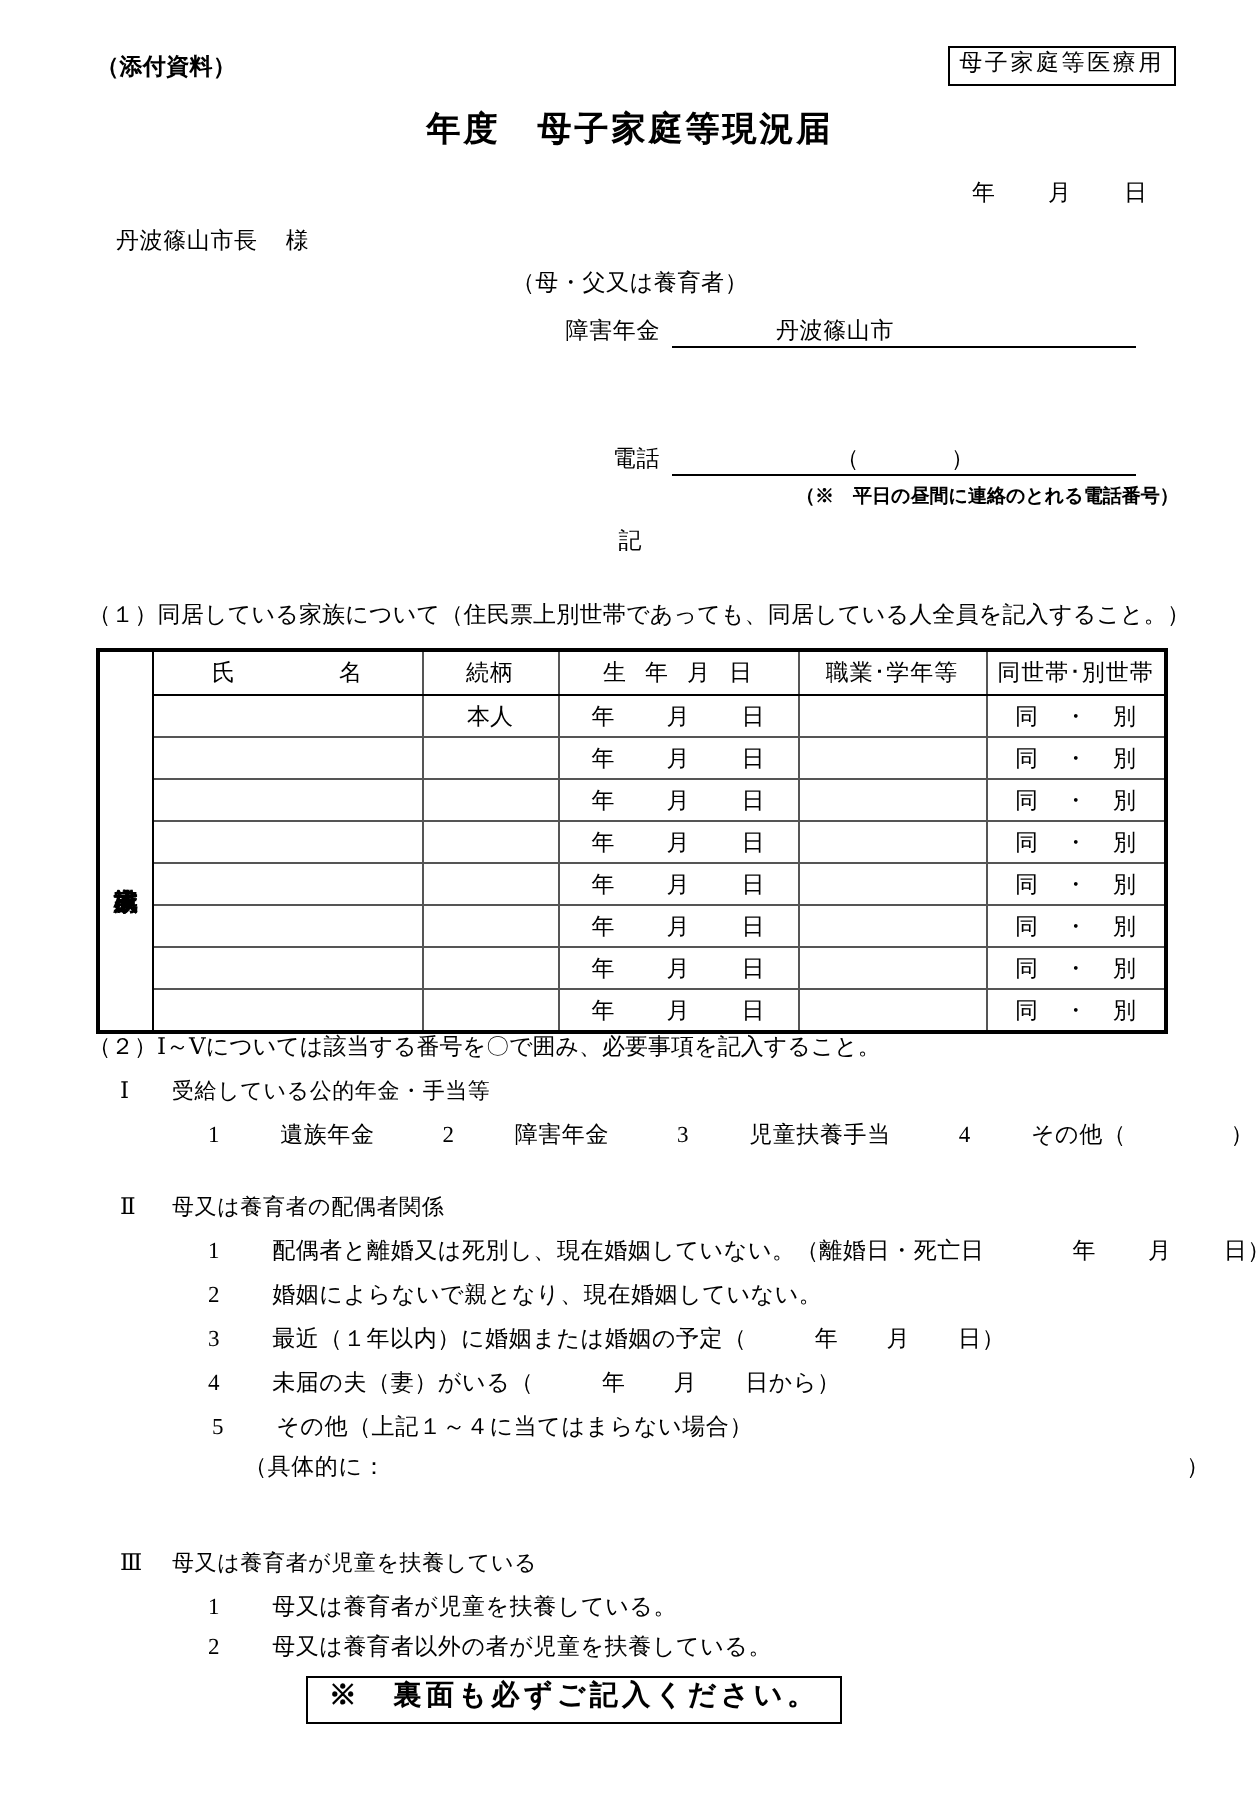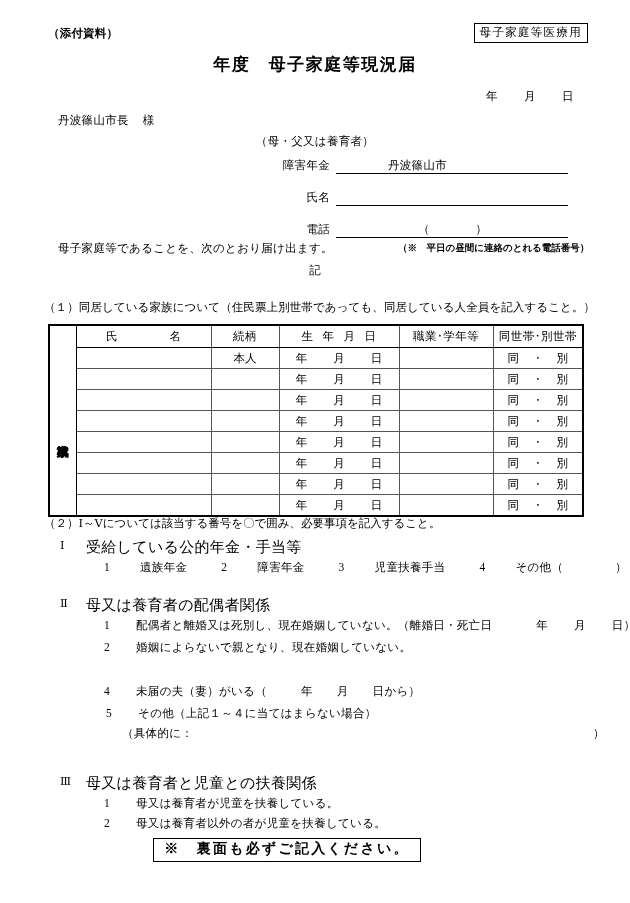--- a/index.html
+++ b/index.html
@@ -235,21 +235,21 @@
     white-space: nowrap;
   }
   .roman {
     position: absolute;
     font-size: 11.5px;
     white-space: nowrap;
   }
   .rhead {
     position: absolute;
     left: 86px;
-    font-size: 15px;
+    font-size: 11px;
     white-space: nowrap;
     letter-spacing: 0.3px;
   }
   .opt {
     position: absolute;
     font-size: 11.5px;
     white-space: nowrap;
     letter-spacing: 0.3px;
   }
 
@@ -317,35 +317,29 @@
   </div>
 
   <div class="parent-note">（母・父又は養育者）</div>
 
   <div class="field" id="field-address">
     <span class="flabel">障害年金</span>
     <span class="fvalue">丹波篠山市</span>
     <span class="fline"></span>
   </div>
 
-  <div class="field" id="field-name">
-    <span class="flabel">氏名</span>
-    <span class="fvalue"></span>
-    <span class="fline"></span>
-  </div>
 
   <div class="field" id="field-tel">
     <span class="flabel">電話</span>
     <span class="tel-paren">
       <span>（</span><span class="gap"></span><span>）</span>
     </span>
     <span class="fline"></span>
   </div>
 
-  <div class="declare">母子家庭等であることを、次のとおり届け出ます。</div>
   <div class="tel-note">（※　平日の昼間に連絡のとれる電話番号）</div>
   <div class="ki">記</div>
 
   <div class="sec1-title">（１）同居している家族について（住民票上別世帯であっても、同居している人全員を記入すること。）</div>
 
   <table class="ftable">
     <colgroup>
       <col class="col-vlabel">
         <col class="col-name">
         <col class="col-rel">
@@ -440,35 +434,38 @@
   <div class="rhead II-head">母又は養育者の配偶者関係</div>
 
   <div class="opt II-1">
     <span>1</span><span class="g1" style="display:inline-block;width:26px"></span><span>配偶者と離婚又は死別し、現在婚姻していない。（離婚日・死亡日</span><span class="gap"></span><span>年</span><span class="s"></span><span>月</span><span class="s"></span><span>日）</span>
   </div>
 
   <div class="opt II-2">
     <span>2</span><span style="display:inline-block;width:26px"></span><span>婚姻によらないで親となり、現在婚姻していない。</span>
   </div>
 
+  <div class="opt II-3">
+    <span>3</span><span style="display:inline-block;width:26px"></span><span>最近（１年以内）に婚姻または婚姻の予定（</span><span class="gap"></span><span>年</span><span class="s"></span><span>月</span><span class="s"></span><span>日）</span>
+  </div>
 
   <div class="opt II-4">
     <span>4</span><span style="display:inline-block;width:26px"></span><span>未届の夫（妻）がいる（</span><span class="gap"></span><span>年</span><span class="s"></span><span>月</span><span class="s"></span><span>日から）</span>
   </div>
 
   <div class="opt II-5">
     <span>5</span><span style="display:inline-block;width:26px"></span><span>その他（上記１～４に当てはまらない場合）</span>
   </div>
 
   <div class="opt II-5b">
     <span>（具体的に：</span><span class="wide"></span><span>）</span>
   </div>
 
   <div class="roman III-head" style="left:60px">Ⅲ</div>
-  <div class="rhead III-head">母又は養育者と児童との扶養関係</div>
+  <div class="rhead III-head">母又は養育者が児童を扶養している</div>
 
   <div class="opt III-1">
     <span>1</span><span style="display:inline-block;width:26px"></span><span>母又は養育者が児童を扶養している。</span>
   </div>
   <div class="opt III-2">
     <span>2</span><span style="display:inline-block;width:26px"></span><span>母又は養育者以外の者が児童を扶養している。</span>
   </div>
 
   <div class="notice">
     <span class="notice-box">※　裏面も必ずご記入ください。</span>

